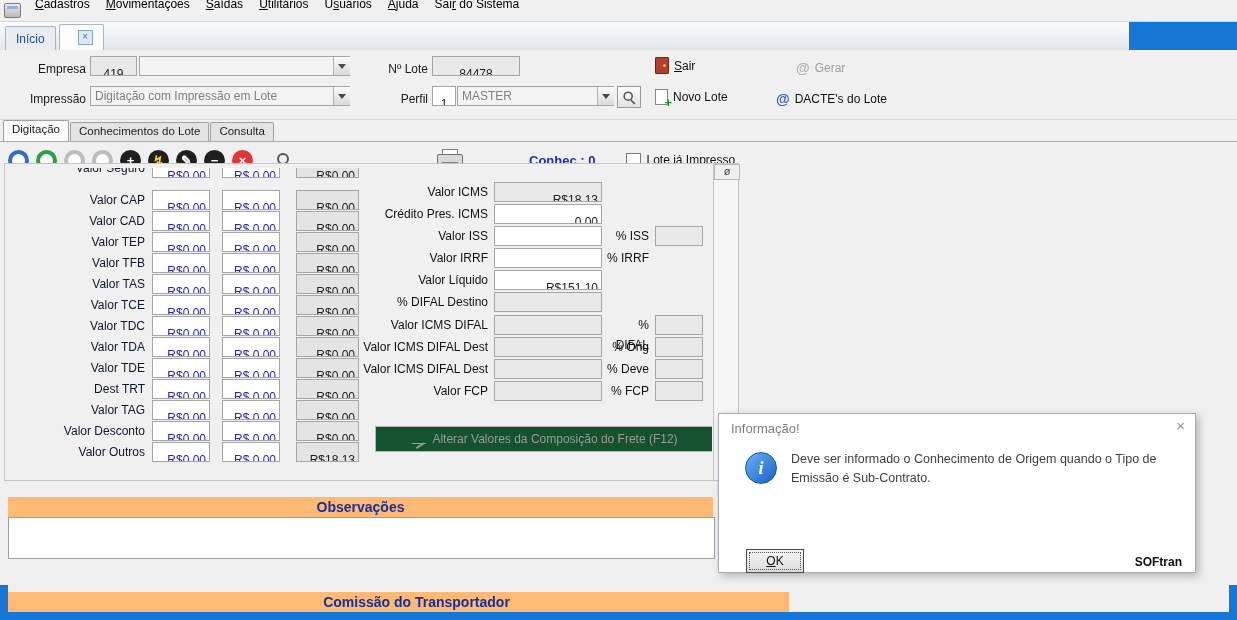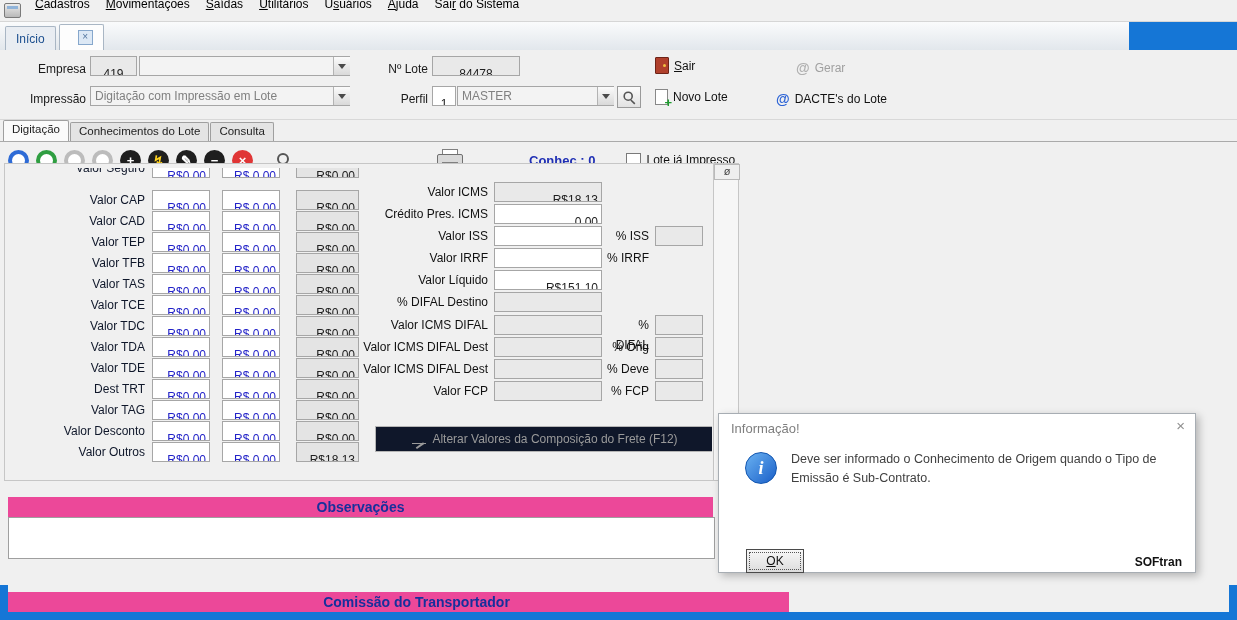--- a/index.html
+++ b/index.html
@@ -91,28 +91,28 @@
   .bluev{color:#2323c8;}
   .grayv{color:#202020;background:#e4e4e4;}
 
   .rrow{position:absolute;left:0;height:20px;width:707px;}
   .rrow .rlab{position:absolute;left:340px;width:143px;text-align:right;font-size:12px;line-height:20px;color:#111;}
   .rrow .rfield{left:489px;width:108px;}
   .rrow .plab{position:absolute;left:597px;width:47px;text-align:right;font-size:12px;line-height:20px;color:#111;}
   .rrow .pfield{left:650px;width:48px;}
 
   .alterbtn{position:absolute;left:370px;top:258px;width:338px;height:24px;border:1px solid #b5b5b5;
-            background:#0f172a;color:#9a9a9a;font-size:12px;display:flex;align-items:center;justify-content:center;gap:6px;}
+            background:#14532d;color:#9a9a9a;font-size:12px;display:flex;align-items:center;justify-content:center;gap:6px;}
   .penlight{display:inline-block;width:14px;height:9px;border-bottom:1px solid #9a9a9a;position:relative;}
   .penlight::after{content:'';position:absolute;right:2px;bottom:0;width:9px;height:1.5px;background:#9a9a9a;
                    transform:rotate(-35deg);transform-origin:right bottom;}
 
   
   .obspanel{left:0;top:487px;width:1237px;height:98px;background:#f0f0f0;}
-  .secbar{position:absolute;background:#ec4899;display:flex;align-items:center;justify-content:center;
+  .secbar{position:absolute;background:#fdba74;display:flex;align-items:center;justify-content:center;
           font-size:14px;font-weight:bold;color:#16309c;}
   .memo{position:absolute;left:8px;top:30px;width:705px;height:40px;background:#fff;border:1px solid #9f9f9f;}
   .companel{left:8px;top:585px;width:1221px;height:27px;background:#f0f0f0;}
 
   
   .dlg{left:718px;top:413px;width:478px;height:160px;background:#fff;border:1px solid #a7adb3;
        box-shadow:3px 3px 8px rgba(0,0,0,.25);z-index:50;}
   .dlg-title{position:absolute;left:12px;top:7px;font-size:13px;color:#7e7e7e;}
   .dlg-close{position:absolute;right:10px;top:4px;font-size:15px;color:#909090;line-height:15px;}
   .info-ic{position:absolute;left:26px;top:38px;width:30px;height:30px;border-radius:50%;

